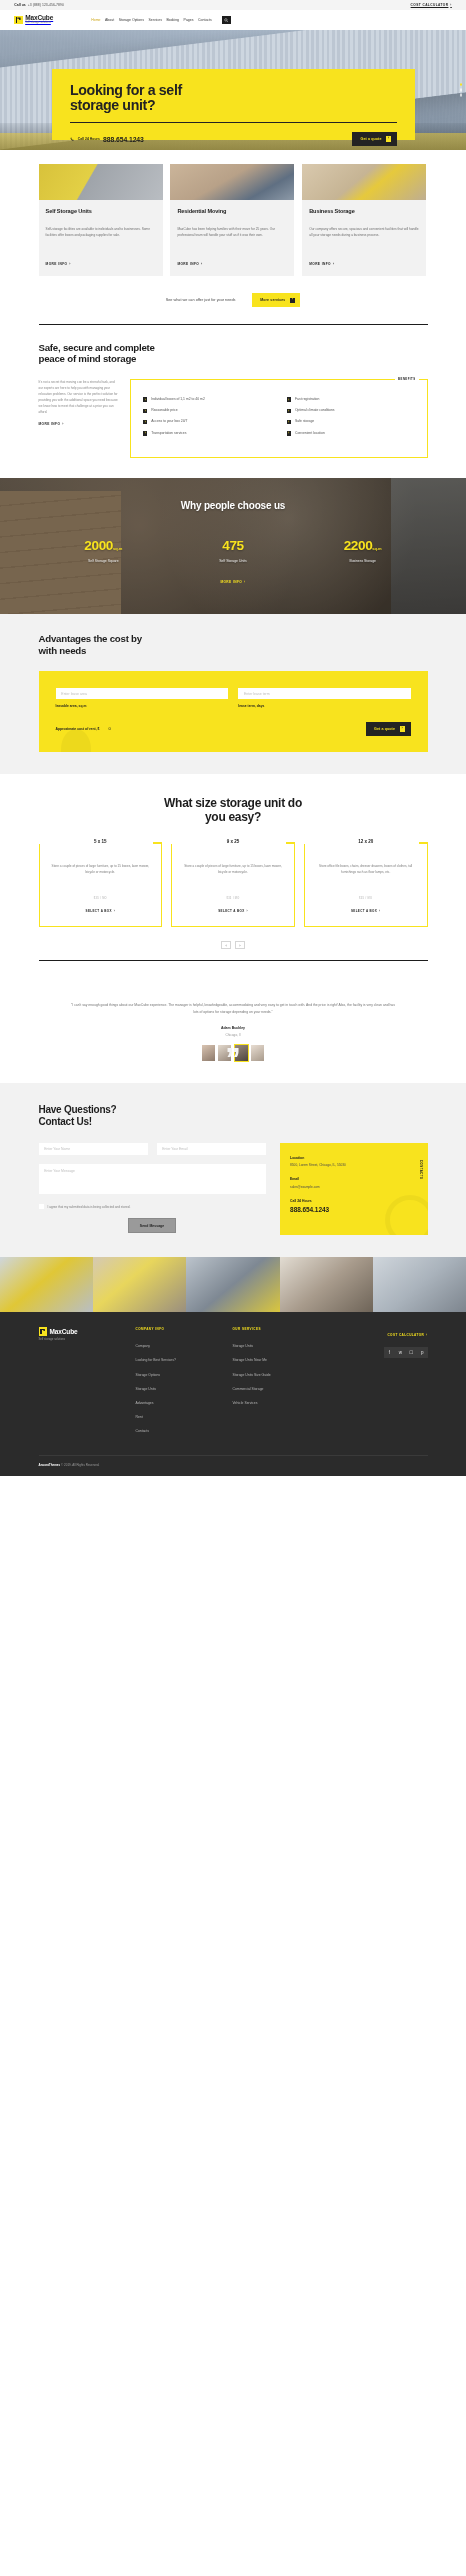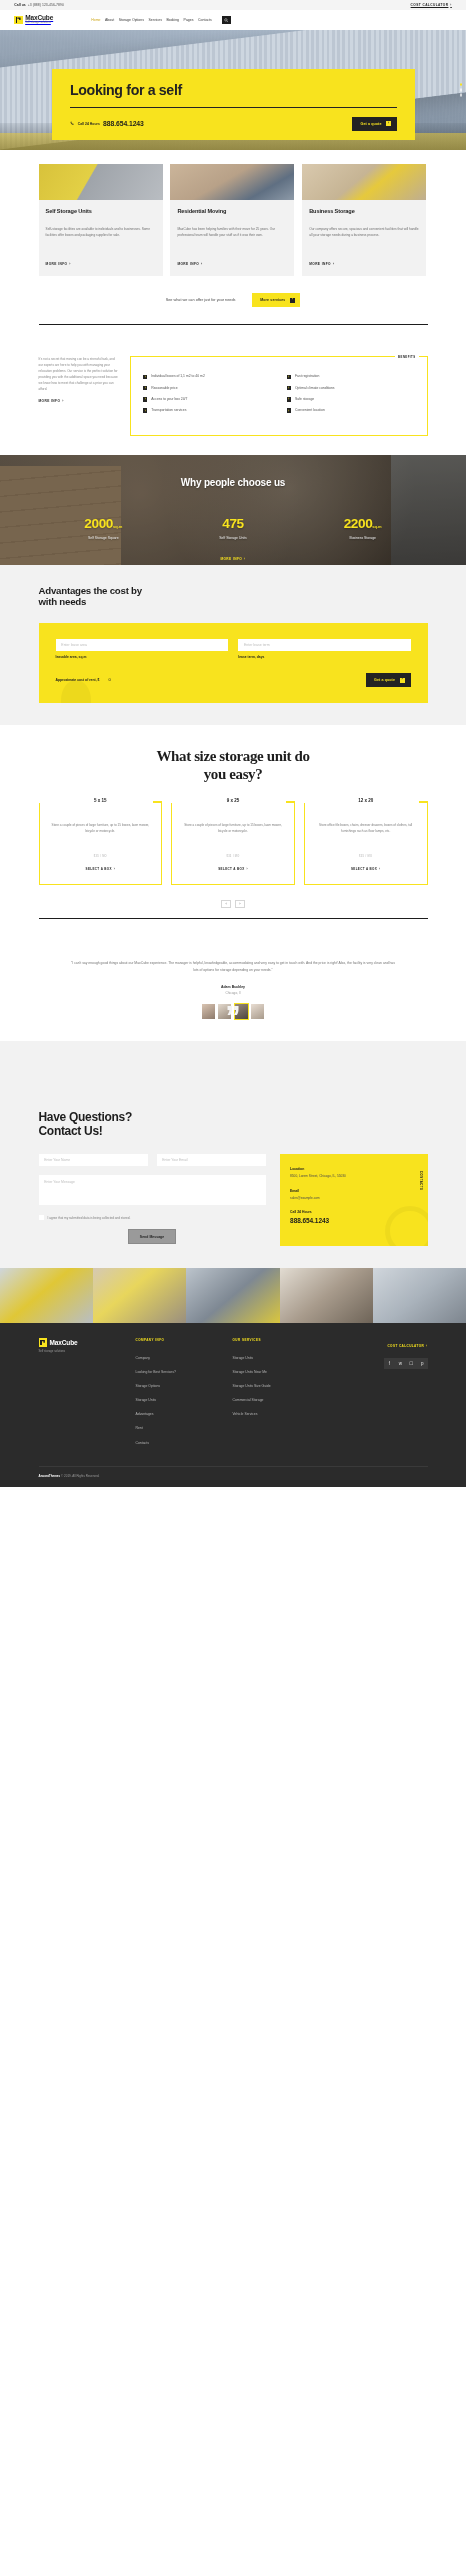--- a/index.html
+++ b/index.html
@@ -205,21 +205,21 @@
   .ben-item { display:flex; gap:3.9px; align-items:flex-start; margin-bottom:5.8px; }
   .ben-bullet {
     width:4.5px; height:4.5px; background:#232323; color:#f8e31e;
     display:flex; align-items:center; justify-content:center;
     font-size:3px; font-weight:bold; flex:none; margin-top:0.3px;
   }
   .ben-label { font-size:3.4px; color:#555; line-height:1.6; }
 
   
   .stats {
-    position:relative; height:110px; overflow:hidden;
+    position:relative; height:136px; overflow:hidden;
     background:linear-gradient(135deg,#4b443c 0%,#6b5f52 30%,#544b42 60%,#3d3831 100%);
   }
   .stats-photo{
     position:absolute; inset:0;
     background:
       radial-gradient(circle at 30% 35%, rgba(198,170,140,.55), transparent 48%),
       radial-gradient(circle at 62% 30%, rgba(225,205,180,.45), transparent 42%),
       linear-gradient(160deg,#7d6f5f 0%,#5d5246 45%,#43392f 100%);
   }
   .stats-photo::before{
@@ -285,22 +285,22 @@
     display:flex; align-items:center; margin-top:13px;
     position:relative; z-index:2;
   }
   .calc-cost-lbl { font-size:3.4px; font-weight:bold; color:#1d1d1d; }
   .calc-cost-val { font-size:4.1px; color:#1d1d1d; margin-left:9px; }
   .calc-btn-wrap { margin-left:auto; }
 
   
   .sizes { padding:22px 0 10.4px 0; text-align:center; }
   .sizes-title {
-    font-size:15px; font-weight:bold; line-height:1.2;
-    color:#1d1d1d; letter-spacing:-.025em;font-family:Liberation Serif, serif;
+    font-size:12px; font-weight:bold; line-height:1.2;
+    color:#1d1d1d; letter-spacing:-.025em;
   }
   .size-grid { display:flex; gap:9px; margin-top:18px; }
   .size-card {
     flex:1; position:relative; padding:10.4px 8.4px 13px 8.4px;
     background:#fff;
   }
   .size-card::before,.size-card::after{
     content:""; position:absolute; width:9px; height:1.9px; background:#f8e31e; top:0;
   }
   .size-card::before{ left:0; }
@@ -353,22 +353,22 @@
   .avatar { width:13px; height:15.5px; background:#c8bdb2; }
   .avatar.a{ background:linear-gradient(150deg,#d9c4b2,#8d7a6b); }
   .avatar.b{ background:linear-gradient(150deg,#e3d9cd,#97887a); }
   .avatar.c{ background:linear-gradient(150deg,#9a8b7d,#4e453d); }
   .avatar.d{ background:linear-gradient(150deg,#e8ddd2,#a89a8b); }
   .avatar.sel { outline:1.3px solid #f8e31e; outline-offset:0; }
 
   
   .contact { background:#f2f2f2; padding:21px 0 22px 0; }
   .contact-title {
-    font-size:12px; font-weight:bold; line-height:1.18;
-    color:#1d1d1d; letter-spacing:-.025em;margin-top:48px;
+    font-size:10px; font-weight:bold; line-height:1.18;
+    color:#1d1d1d; letter-spacing:-.025em;
   }
   .contact-row { display:flex; gap:14.2px; margin-top:15.5px; }
   .contact-form { width:227px; }
   .cf-row { display:flex; gap:9px; }
   .cf-input {
     flex:1; height:12.3px; background:#fff; border:none; padding:0 5.8px;
     font-size:3.4px; color:#555;
     font-family:"Liberation Sans", sans-serif;
   }
   .cf-input::placeholder{ color:#bdbdbd; }
@@ -494,20 +494,21 @@
     <div class="hero-photo"></div>
     <div class="hero-ground"></div>
     <div class="hero-dots">
       <i></i>
       <i class="off"></i>
       <i class="off"></i>
     </div>
     <div class="hero-card">
       <div class="hero-title">
         <span style="display:block">Looking for a self</span>
+        <span style="display:block">storage unit?</span>
       </div>
       <div class="hero-rule"></div>
       <div class="hero-bottom">
         <div class="hero-call">
           <svg class="phone-ico" viewBox="0 0 24 24" fill="#232323">
             <path d="M6.6 2.5 9 7l-2 2a12 12 0 0 0 6 6l2-2 4.5 2.4-1 3.6a2 2 0 0 1-2.3 1.4C8.8 19.6 4.4 15.2 3.1 6.8A2 2 0 0 1 4.5 4.5z"></path>
           </svg>
           <span class="hero-call-label">Call 24 Hours</span>
           <span class="hero-phone">888.654.1243</span>
         </div>
@@ -568,20 +569,24 @@
           <span class="chev">›</span>
         </a>
       </div>
 
       <div class="hr-rule"></div>
     </div>
   </div>
 
   <div class="benefits">
     <div class="container">
+      <div class="sec-title">
+        <span style="display:block">Safe, secure and complete</span>
+        <span style="display:block">peace of mind storage</span>
+      </div>
 
       <div class="ben-row">
         <div class="ben-left">
           <p>It's not a secret that moving can be a stressful task, and our experts are here to help you with managing your relocation problems. Our service is the perfect solution for providing you with the additional space you need because we know how to meet that challenge at a price you can afford.</p>
           <a href="#" class="more-link">
             <span>MORE INFO</span>
             <span class="ar">›</span>
           </a>
         </div>
 

